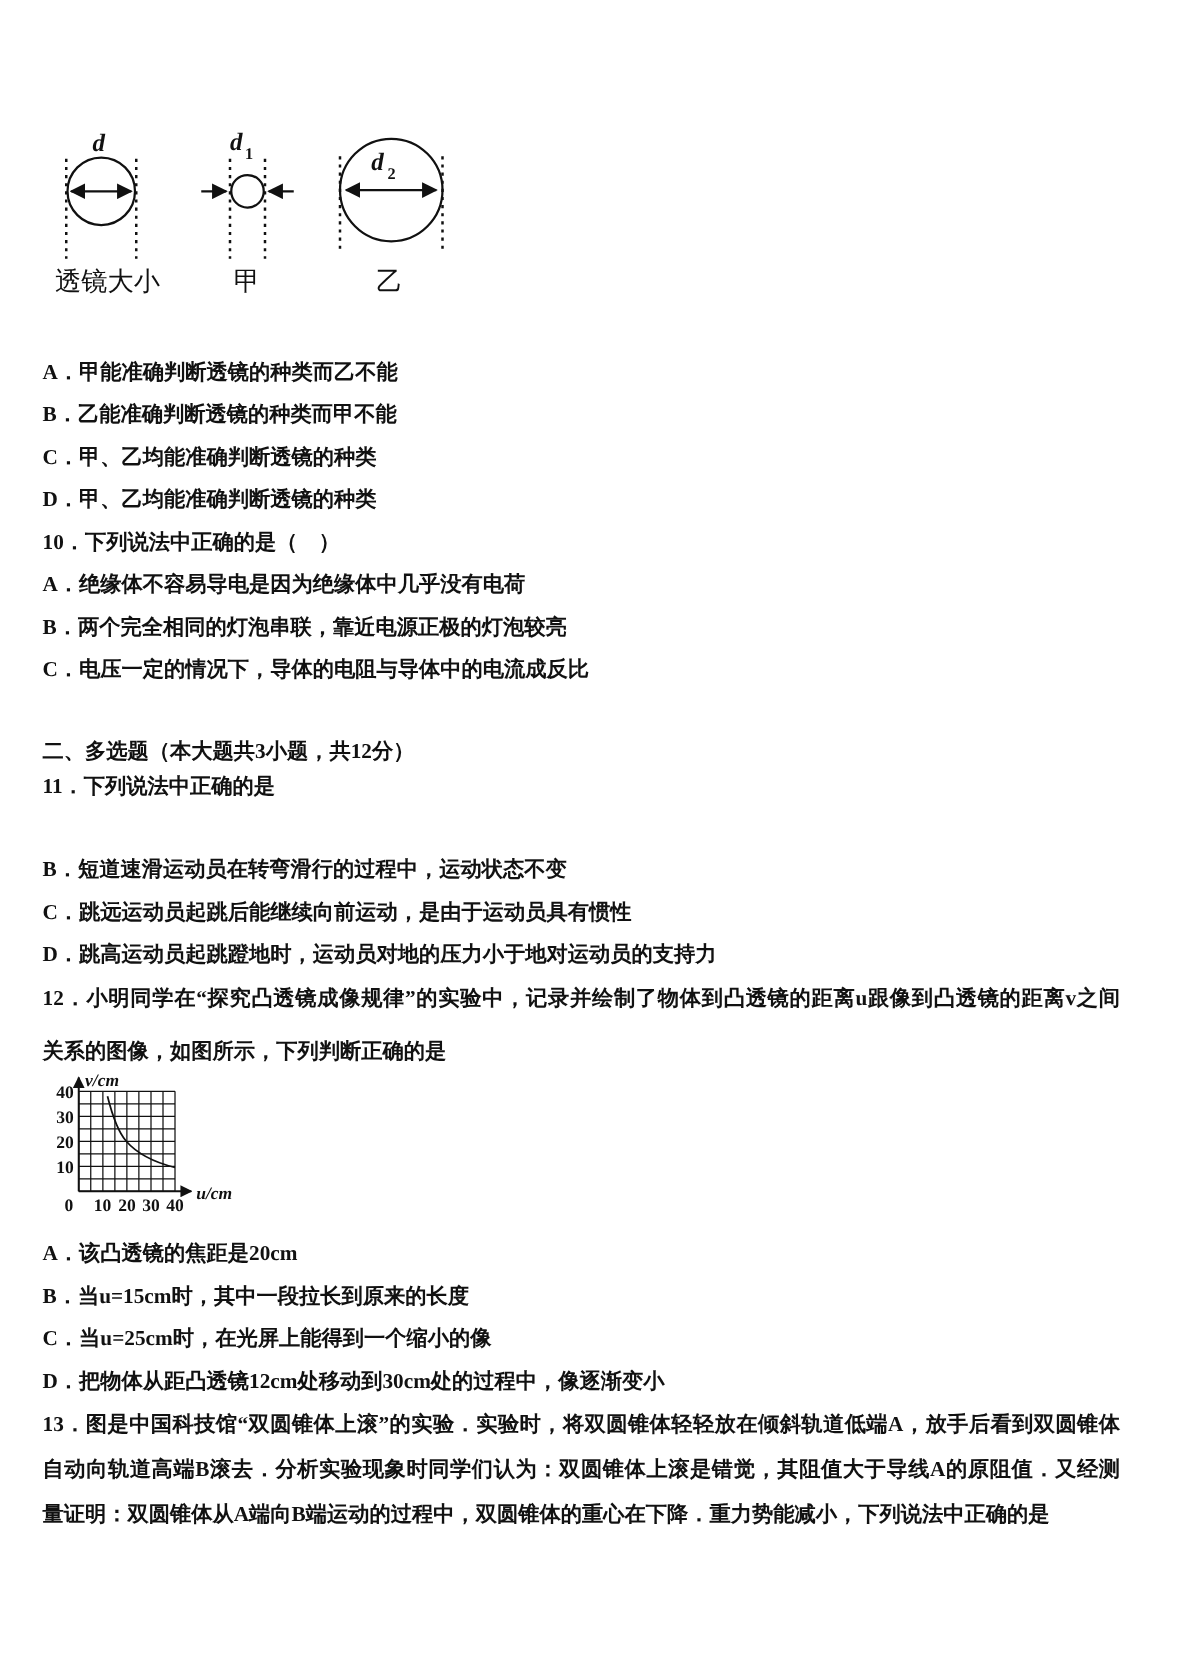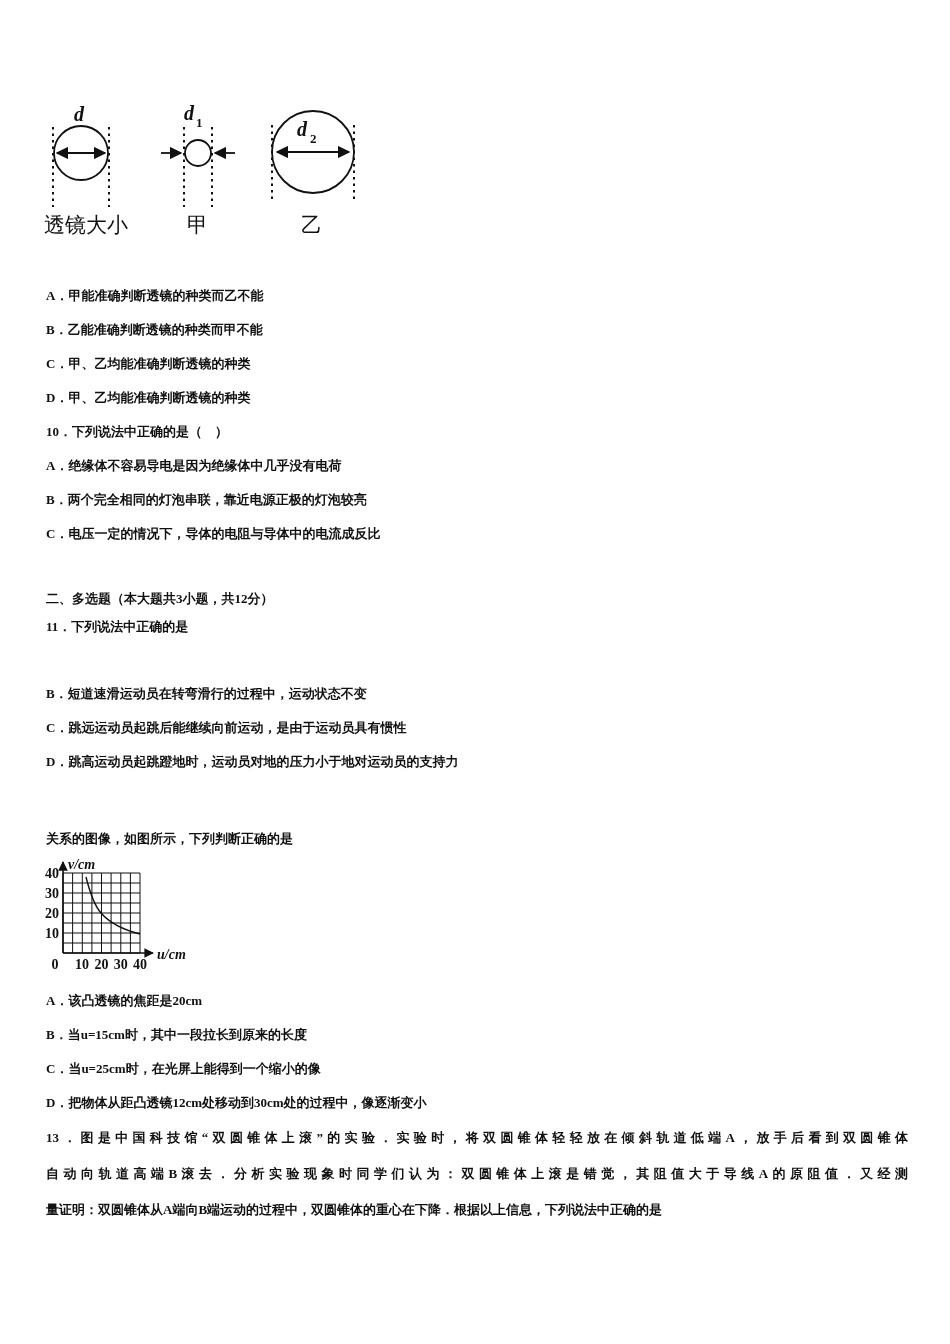--- a/index.html
+++ b/index.html
@@ -1,18 +1,18 @@
 <!DOCTYPE html>
 <html><head>
 <meta charset="utf-8">
 <style>
   html,body{margin:0;padding:0;background:#ffffff;}
   .sheet{position:relative;width:950px;height:1344px;background:#ffffff;overflow:hidden;
          font-family:"Liberation Serif","DejaVu Serif",serif;color:#111;}
-  .line{position:absolute;left:46px;width:862px;font-weight:bold;font-size:13px;
+  .line{position:absolute;left:34px;width:862px;font-weight:bold;font-size:17px;
         line-height:1.2;white-space:nowrap;}
   .just{white-space:normal;text-align:justify;text-align-last:justify;}
   .fig{position:absolute;}
   svg text{font-family:"Liberation Serif","DejaVu Serif",serif;fill:#111;}
   .cap{font-size:21px;}
   .var{font-style:italic;font-weight:bold;}
   .tick{font-size:14px;font-weight:bold;}
 </style>
 </head>
 <body>
@@ -63,20 +63,21 @@
   <div class="line" style="top:458px">A．绝缘体不容易导电是因为绝缘体中几乎没有电荷</div>
   <div class="line" style="top:492px">B．两个完全相同的灯泡串联，靠近电源正极的灯泡较亮</div>
   <div class="line" style="top:526px">C．电压一定的情况下，导体的电阻与导体中的电流成反比</div>
 
   <div class="line" style="top:591px">二、多选题（本大题共3小题，共12分）</div>
   <div class="line" style="top:619px">11．下列说法中正确的是</div>
   <div class="line" style="top:686px">B．短道速滑运动员在转弯滑行的过程中，运动状态不变</div>
   <div class="line" style="top:754px">D．跳高运动员起跳蹬地时，运动员对地的压力小于地对运动员的支持力</div>
   <div class="line" style="top:720px">C．跳远运动员起跳后能继续向前运动，是由于运动员具有惯性</div>
 
+  <div class="line just" style="top:789px">12．小明同学在“探究凸透镜成像规律”的实验中，记录并绘制了物体到凸透镜的距离u跟像到凸透镜的距离v之间</div>
   <div class="line" style="top:831px">关系的图像，如图所示，下列判断正确的是</div>
 
   <svg class="fig" style="left:38px;top:853px" width="165" height="125" viewBox="0 0 165 125">
     <path d="M25 20H102M25 30H102M25 40H102M25 50H102M25 60H102M25 70H102M25 80H102M25 90H102M25 100H102M25 20V100M34.6 20V100M44.3 20V100M53.9 20V100M63.5 20V100M73.1 20V100M82.8 20V100M92.4 20V100M102 20V100" stroke="#111" stroke-width="1" fill="none"></path>
     <line x1="25" y1="100" x2="25" y2="9" stroke="#111" stroke-width="1.6" marker-end="url(#ah2)"></line>
     <line x1="25" y1="100" x2="115" y2="100" stroke="#111" stroke-width="1.6" marker-end="url(#ah2)"></line>
     <defs>
       <marker id="ah2" viewBox="0 0 10 10" refX="9" refY="5" markerWidth="6" markerHeight="6" orient="auto">
         <path d="M0 0L10 5L0 10z" fill="#111"></path>
       </marker>
@@ -95,15 +96,15 @@
     <text x="102" y="116" text-anchor="middle" class="tick">40</text>
   </svg>
 
   <div class="line" style="top:993px">A．该凸透镜的焦距是20cm</div>
   <div class="line" style="top:1027px">B．当u=15cm时，其中一段拉长到原来的长度</div>
   <div class="line" style="top:1061px">C．当u=25cm时，在光屏上能得到一个缩小的像</div>
   <div class="line" style="top:1095px">D．把物体从距凸透镜12cm处移动到30cm处的过程中，像逐渐变小</div>
 
   <div class="line just" style="top:1130px">13．图是中国科技馆“双圆锥体上滚”的实验．实验时，将双圆锥体轻轻放在倾斜轨道低端A，放手后看到双圆锥体</div>
   <div class="line just" style="top:1166px">自动向轨道高端B滚去．分析实验现象时同学们认为：双圆锥体上滚是错觉，其阻值大于导线A的原阻值．又经测</div>
-  <div class="line" style="top:1202px">量证明：双圆锥体从A端向B端运动的过程中，双圆锥体的重心在下降．根据以上信息，下列说法中正确的是</div>
+  <div class="line" style="top:1202px">量证明：双圆锥体从A端向B端运动的过程中，双圆锥体的重心在下降．重力势能减小，下列说法中正确的是</div>
 
 </div>
 
 </body></html>

